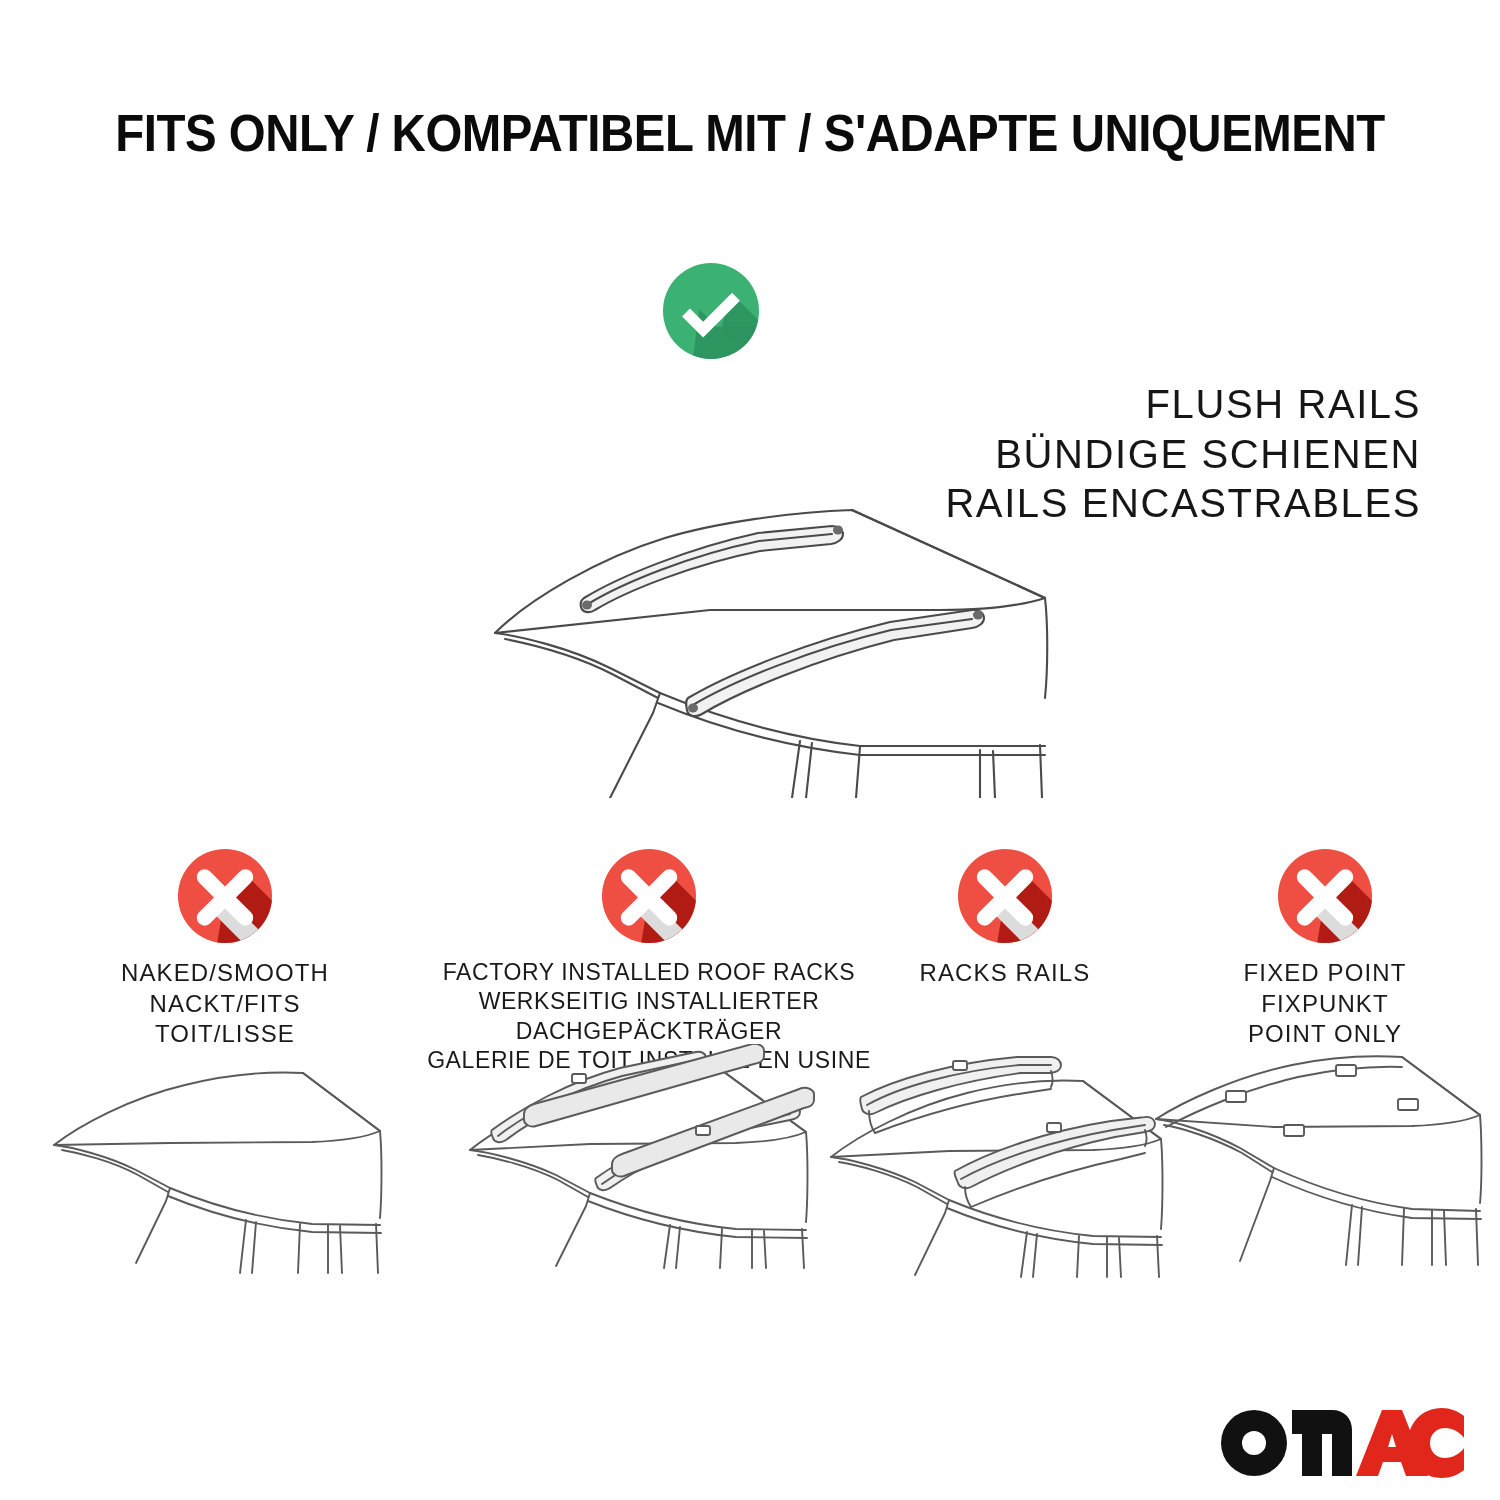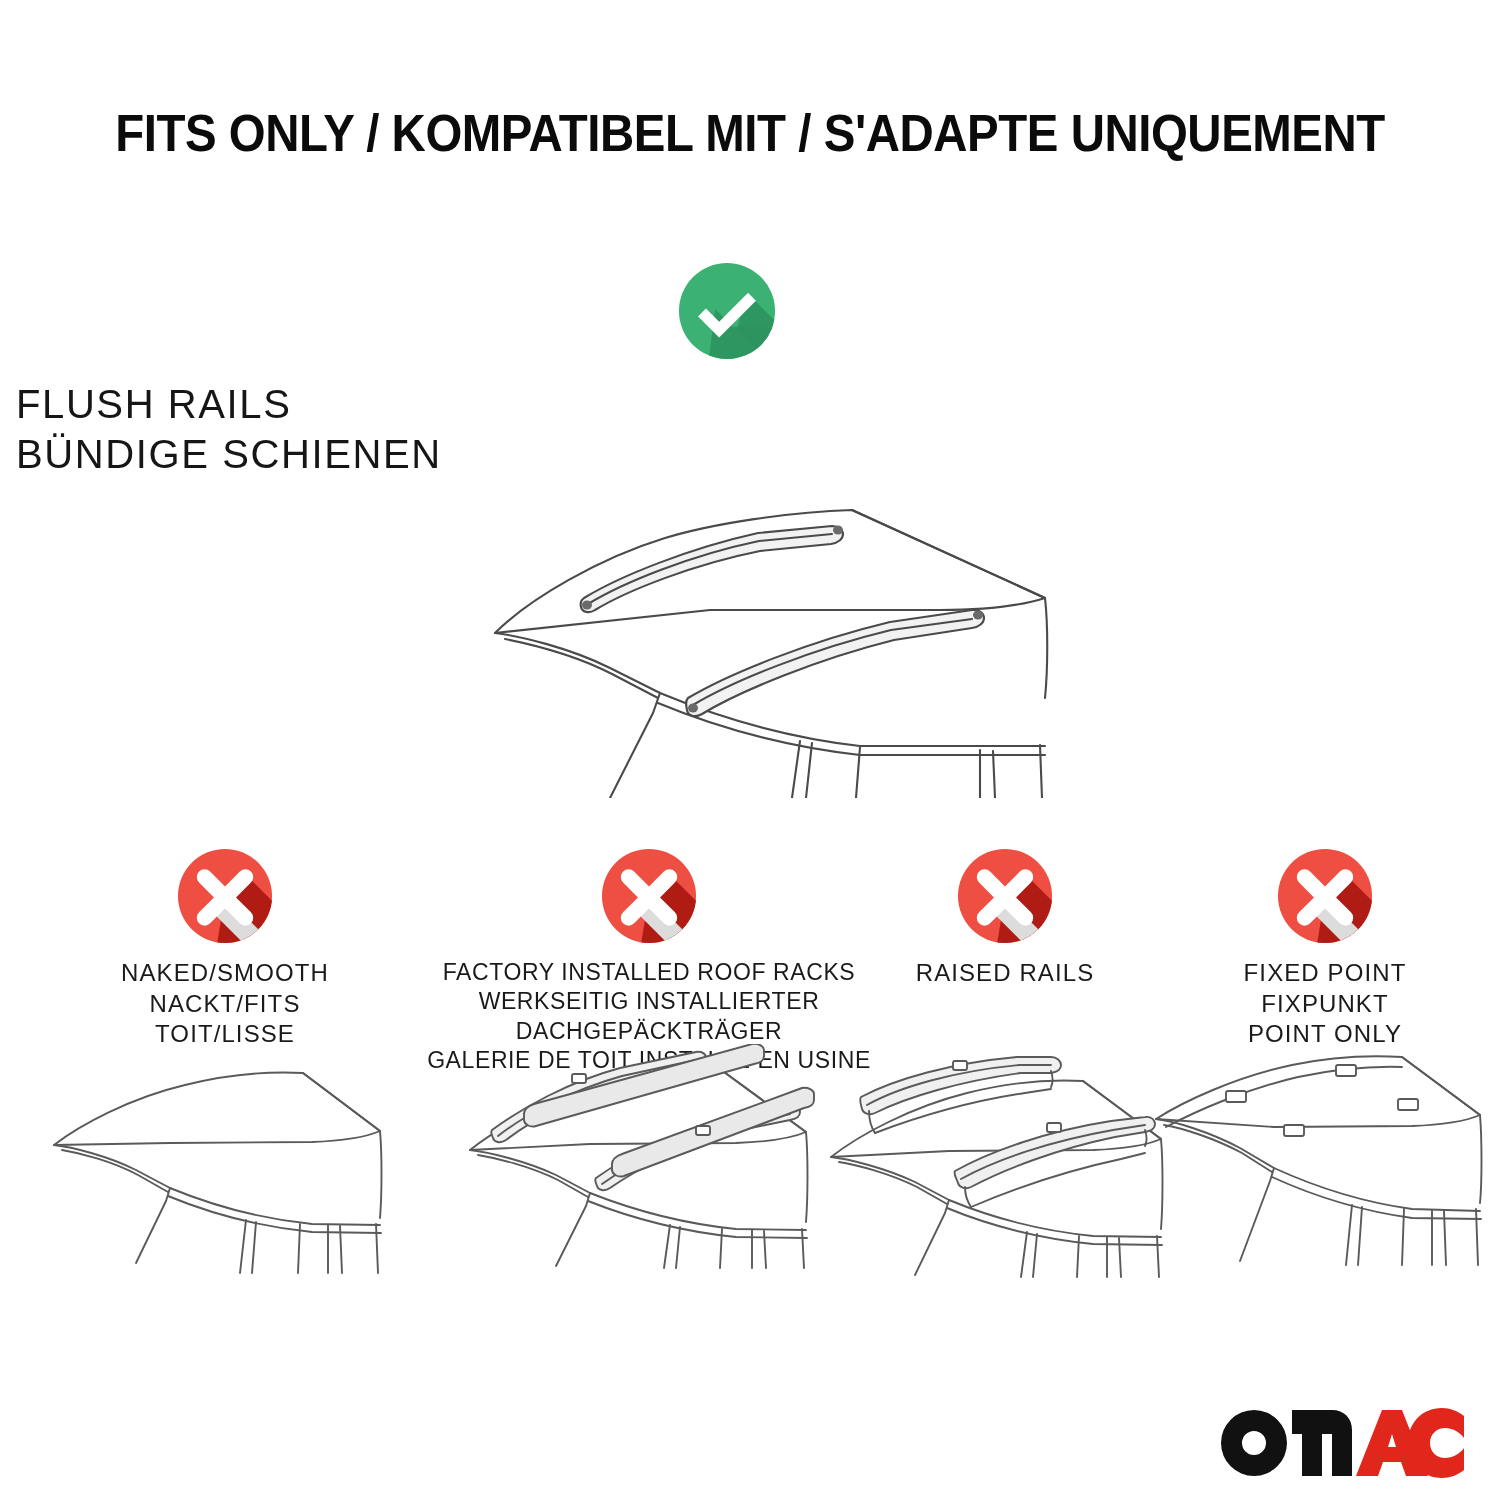--- a/index.html
+++ b/index.html
@@ -28,24 +28,24 @@
     font-size: 51px;
     letter-spacing: -0.5px;
     transform: scaleX(0.93);
     color: #0b0b0b;
     white-space: nowrap;
   }
 
   
   .hero {
     position: absolute;
-    left: 16px;
+    left: 0;
     top: 262px;
     width: 1421px;
-    text-align: left;
+    text-align: right;
   }
   .badge-green {
     width: 98px;
     height: 98px;
     margin: 0 auto;
     position: relative;
   }
   .badge-red {
     width: 96px;
     height: 96px;
@@ -144,20 +144,21 @@
         <path d="M38 48 L56 66 L100 66 L100 110 L30 110 Z" fill="#2E9460" opacity="0.92"></path>
         <path d="M70 31 L100 61 L100 110 L60 70 Z" fill="#2E9460" opacity="0.92"></path>
       </g>
       <path d="M28.5 47.5 L42 61 L71.5 31.5 L79.5 39.5 L42 77 L20.5 55.5 Z" fill="#FFFFFF"></path>
     </svg>
   </div>
 
   <div class="hero-lines">
     <div>FLUSH RAILS</div>
     <div>BÜNDIGE SCHIENEN</div>
+    <div>RAILS ENCASTRABLES</div>
   </div>
 </div>
 
 <div class="hero-art">
   <svg viewBox="0 0 600 300" xmlns="http://www.w3.org/2000/svg" fill="none" stroke="#4a4a4a" stroke-width="2.1" stroke-linecap="round" stroke-linejoin="round">
 
     <path d="M35 135 C70 100 140 60 205 40 C255 25 330 14 392 12 L585 100
              C560 108 520 112 480 112 L250 112 Z"></path>
 
     <path d="M35 135 C60 138 110 150 150 170 L200 195 L193 215 L150 300"></path>
@@ -318,21 +319,21 @@
         </g>
         <g clip-path="url(#rclip2)">
           <path d="M50 50 L68 68 L100 100 L70 100 L38 68 Z" fill="#DCDCDC"></path>
         </g>
         <path d="M34.5 24.5 L50 40 L65.5 24.5 A8 8 0 0 1 77 36 L61.5 51.5 L77 67
                  A8 8 0 0 1 65.5 78.5 L50 63 L34.5 78.5 A8 8 0 0 1 23 67 L38.5 51.5
                  L23 36 A8 8 0 0 1 34.5 24.5 Z" fill="#FFFFFF"></path>
       </svg>
     </div>
     <div class="col-caption">
-      <div>RAISED RAILS</div>
+      <div>RACKS RAILS</div>
     </div>
     <div class="col-art">
       <svg viewBox="0 0 360 230" xmlns="http://www.w3.org/2000/svg" fill="none" stroke="#5a5a5a" stroke-width="1.9" stroke-linecap="round" stroke-linejoin="round">
         <path d="M6 104 C34 82 86 54 142 40 C182 30 222 26 258 28 L336 86
                  C322 92 296 96 268 97 L124 98 Z"></path>
         <path d="M6 104 C24 106 60 115 90 129 L124 147 L120 160 L90 222"></path>
         <path d="M14 109 C32 112 64 120 92 134 L122 151"></path>
         <path d="M124 147 C170 166 218 178 268 183 L336 184"></path>
         <path d="M122 155 C168 174 218 186 268 191 L337 192"></path>
         <path d="M258 28 L336 86 C338 108 338 150 336 176"></path>

